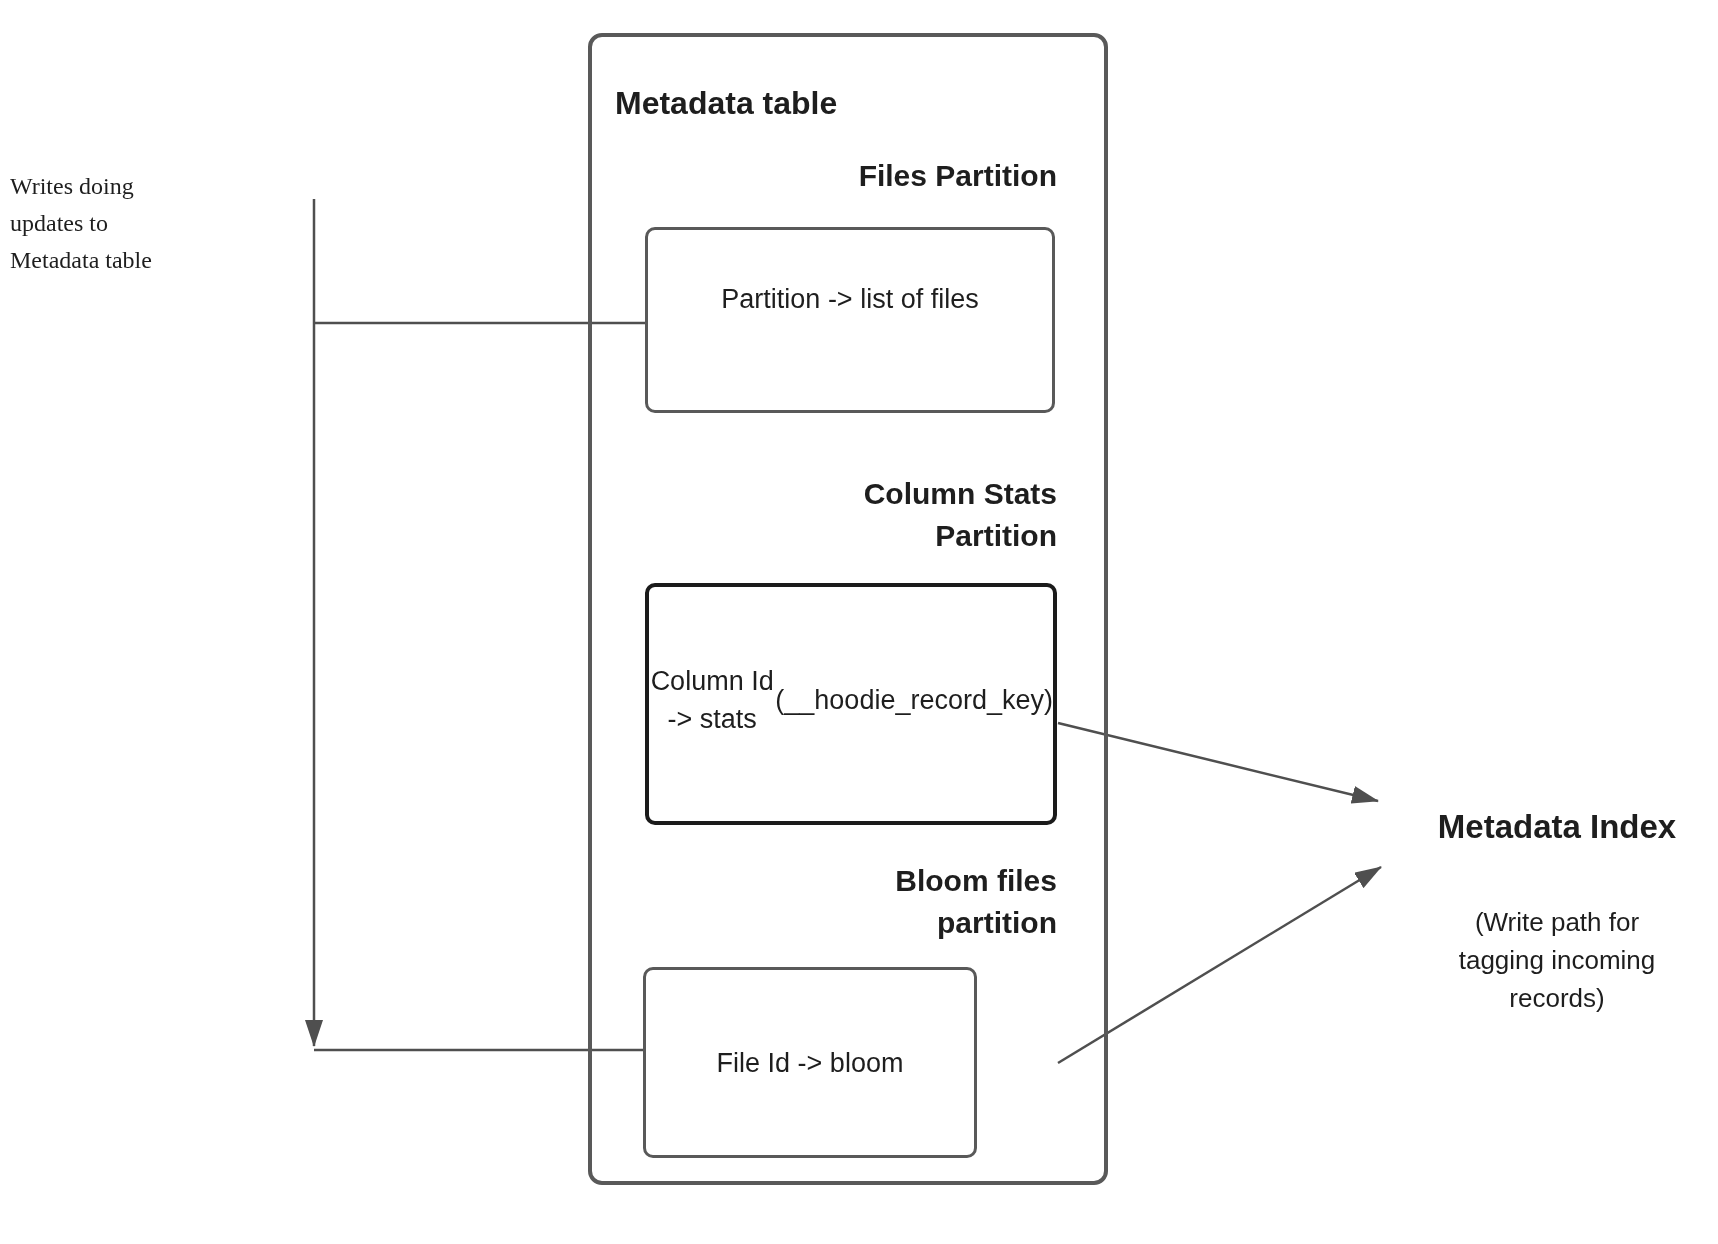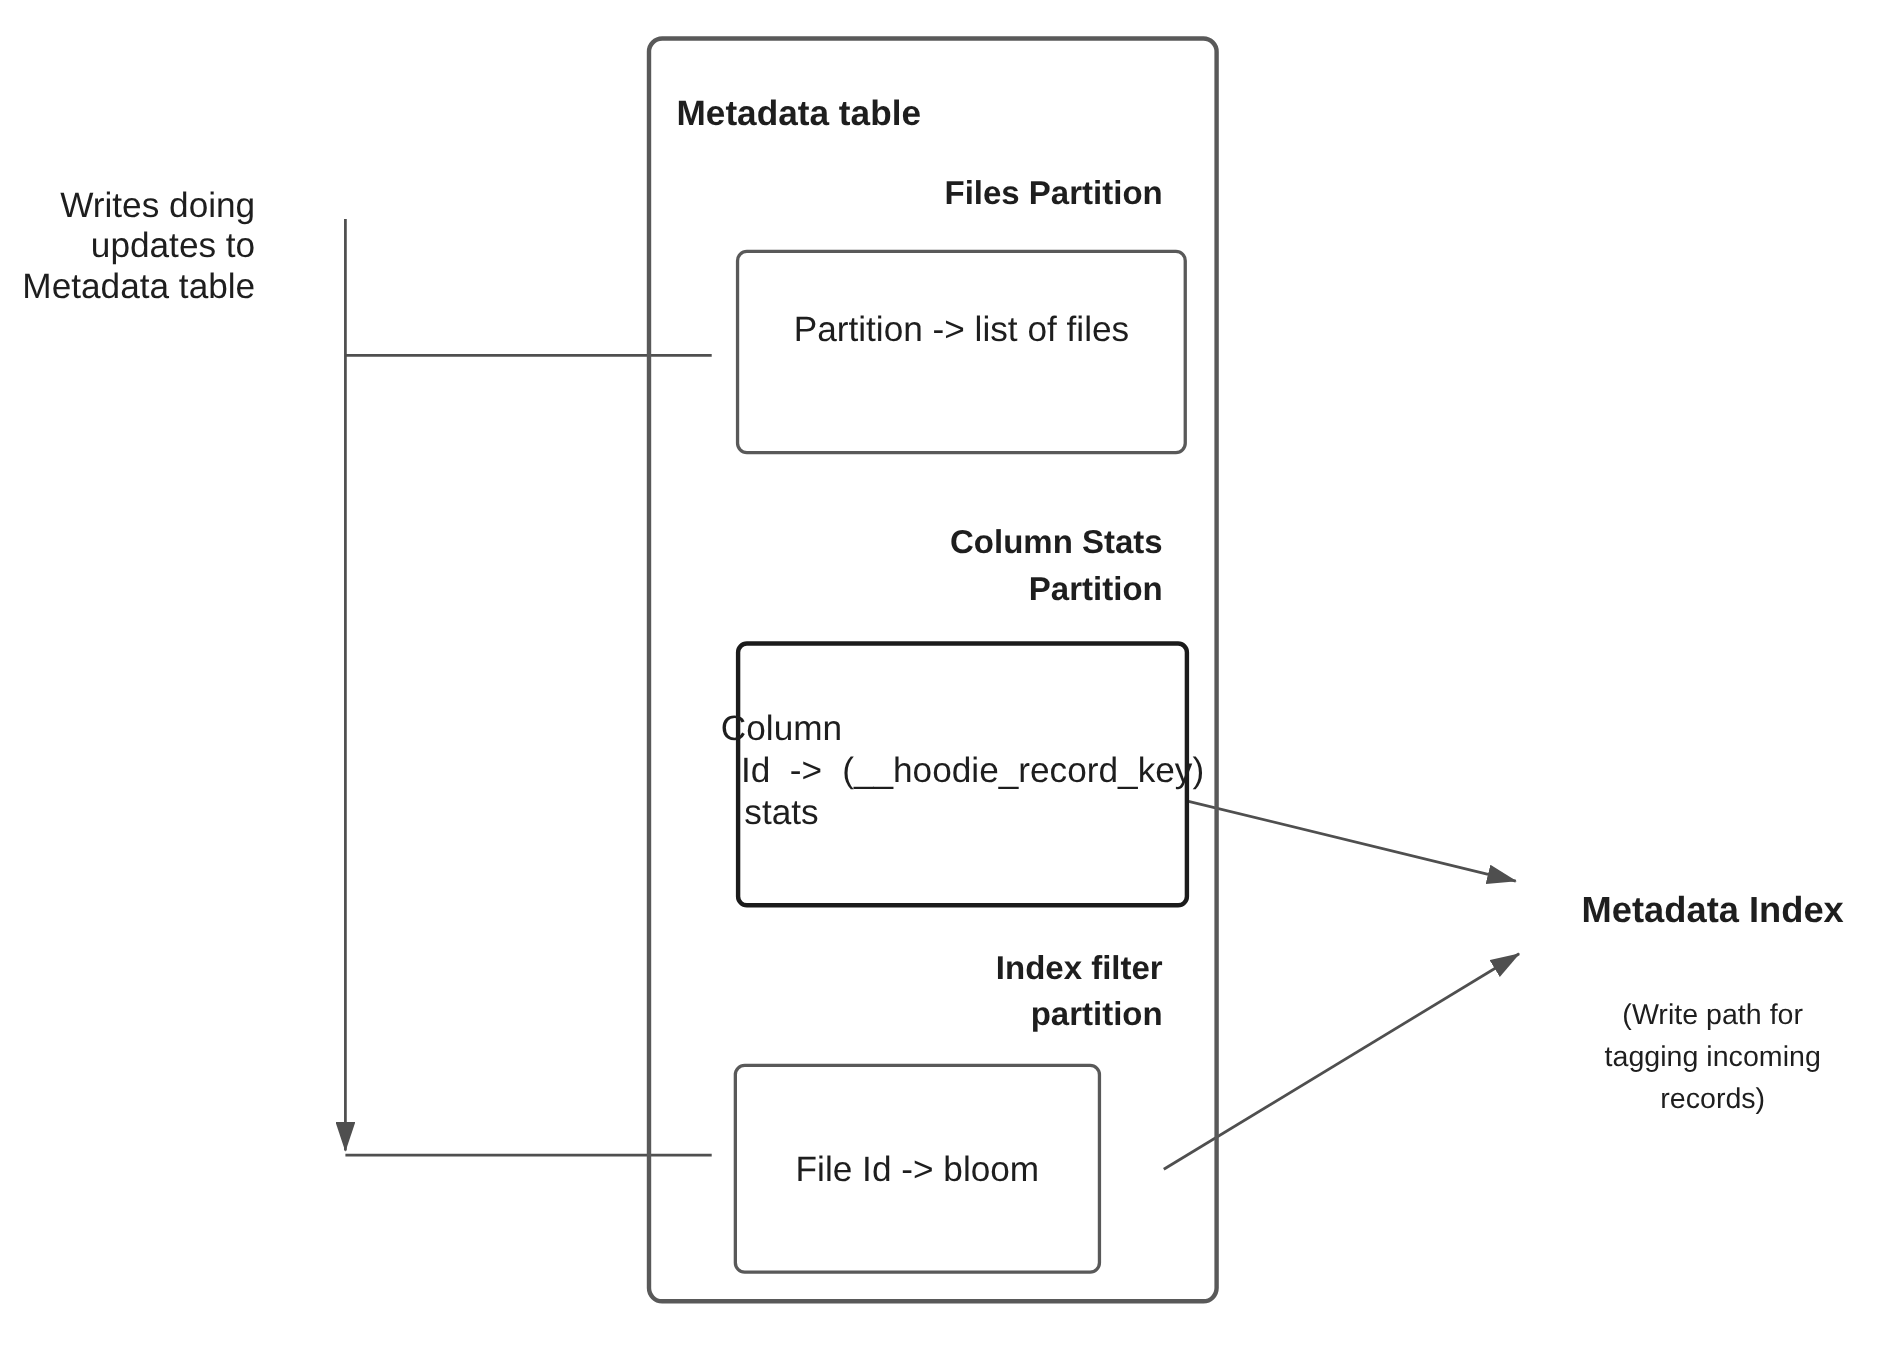--- a/index.html
+++ b/index.html
@@ -40,37 +40,36 @@
     font-size:30px;font-weight:bold;
     line-height:42px;
   }
   .part-box{
     box-sizing:border-box;
     border:3px solid var(--box-border);
     border-radius:10px;
     background:#fff;
     display:flex;align-items:center;justify-content:center;
     text-align:center;
-    font-size:32px;
+    font-size:27px;
     line-height:38px;
-    margin-left:24px;
   }
   .files-box{left:645px;top:227px;width:410px;height:186px;padding-bottom:42px;}
   .column-box{
     left:645px;top:583px;width:412px;height:242px;
     border:4px solid var(--emphasis-border);
     padding-bottom:8px;
     flex-direction:row;
   }
   .bloom-box{left:643px;top:967px;width:334px;height:191px;}
 
   .left-note{
     left:10px;top:168px;width:222px;
-    text-align:right;
-    font-size:32px;line-height:37px;
+    text-align:left;
+    font-size:24px;line-height:37px;font-family:Liberation Serif, serif;
   }
   .index-group{
     left:1377px;top:807px;width:360px;
     text-align:center;
   }
   .index-title{
     font-size:33px;font-weight:bold;line-height:40px;
   }
   .index-subtitle{
     margin-top:56px;
@@ -113,21 +112,21 @@
     <span>Partition -&gt; list of files</span>
   </div>
 
   <div class="abs section-heading preline" style="top:473px;">Column Stats
 Partition</div>
   <div class="abs part-box column-box">
     <span class="prewrap">Column Id  -&gt; stats</span>
     <span>(__hoodie_record_key)</span>
   </div>
 
-  <div class="abs section-heading preline" style="top:860px;">Index filter
+  <div class="abs section-heading preline" style="top:860px;">Bloom files
 partition</div>
   <div class="abs part-box bloom-box">
     <span>File Id -&gt; bloom</span>
   </div>
 
   <div class="abs index-group">
     <div class="index-title">Metadata Index</div>
     <div class="index-subtitle preline">(Write path for
 tagging incoming
 records)</div>

